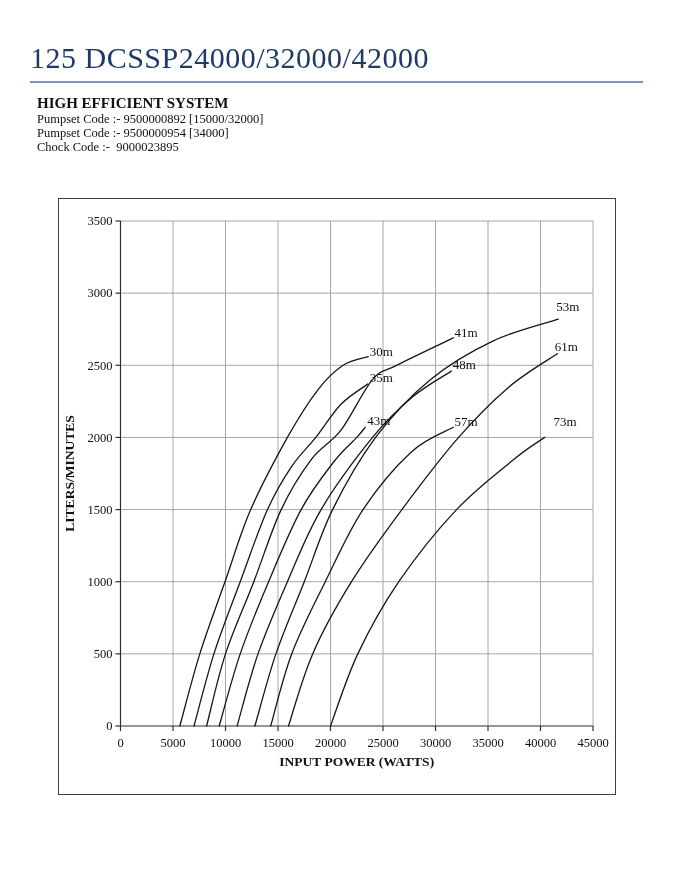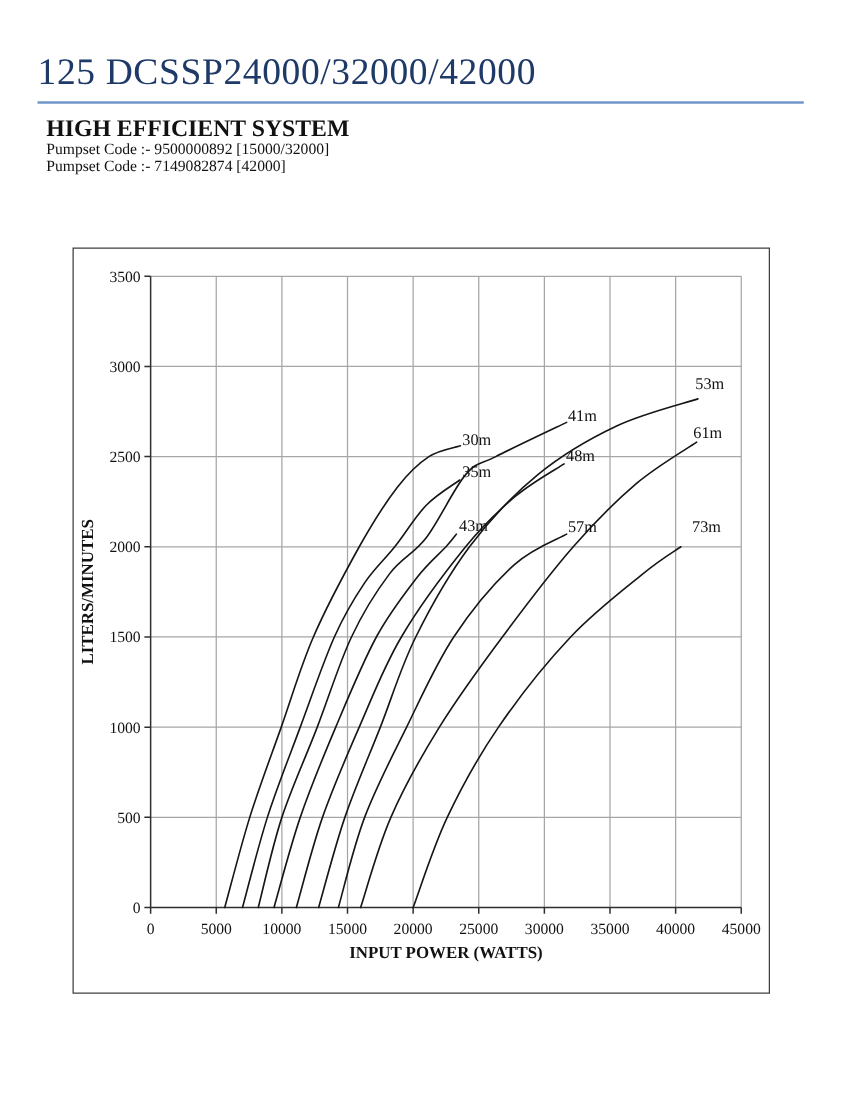--- a/index.html
+++ b/index.html
@@ -18,21 +18,21 @@
   .doc-title{
     position:absolute;left:30px;top:42px;margin:0;
     font-size:30px;font-weight:normal;line-height:1.05;
     color:var(--title-text);letter-spacing:0.5px;
   }
   .title-rule{
     position:absolute;left:30px;top:81px;width:613px;height:2px;
     background:var(--divider);
   }
   .info-block{position:absolute;left:37px;top:95px;}
-  .info-heading{font-size:19px;font-weight:bold;line-height:17px;white-space:pre;}
+  .info-heading{font-size:15px;font-weight:bold;line-height:17px;white-space:pre;}
   .info-line{font-size:12.5px;line-height:14px;white-space:pre;}
   .chart-frame{
     position:absolute;left:58px;top:198px;width:556px;height:595px;
     border:1px solid #3f3f3f;background:#ffffff;
   }
   svg text{font-family:"Liberation Serif", serif;fill:var(--text);}
   .grid{stroke:var(--grid-line);stroke-width:1;}
   .axis{stroke:var(--axis-line);stroke-width:1.2;}
   .curve{fill:none;stroke:var(--curve-stroke);stroke-width:1.3;stroke-linecap:round;stroke-linejoin:round;}
   .ticklabel{font-size:12.5px;}
@@ -42,21 +42,22 @@
 </head>
 <body>
 
 <div class="page">
   <h1 class="doc-title">125 DCSSP24000/32000/42000</h1>
   <div class="title-rule"></div>
 
   <div class="info-block">
     <div class="info-heading">HIGH EFFICIENT SYSTEM</div>
     <div class="info-line">Pumpset Code :- 9500000892 [15000/32000]</div>
-    <div class="info-line">Pumpset Code :- 7149082874 [42000]</div>
+    <div class="info-line">Pumpset Code :- 9500000954 [34000]</div>
+    <div class="info-line">Chock Code :-  9000023895</div>
   </div>
 
   <div class="chart-frame">
     <svg id="chart-svg" width="556" height="595" viewBox="0 0 556 595">
         <line x1="114" y1="22" x2="114" y2="527" class="grid"></line>
         <line x1="166.5" y1="22" x2="166.5" y2="527" class="grid"></line>
         <line x1="219" y1="22" x2="219" y2="527" class="grid"></line>
         <line x1="271.5" y1="22" x2="271.5" y2="527" class="grid"></line>
         <line x1="324" y1="22" x2="324" y2="527" class="grid"></line>
         <line x1="376.5" y1="22" x2="376.5" y2="527" class="grid"></line>

